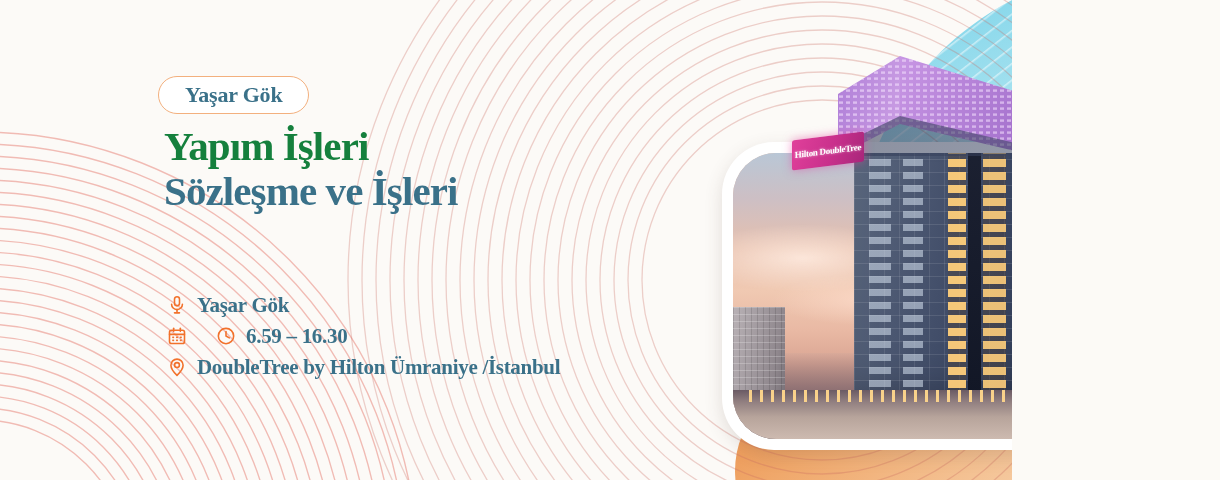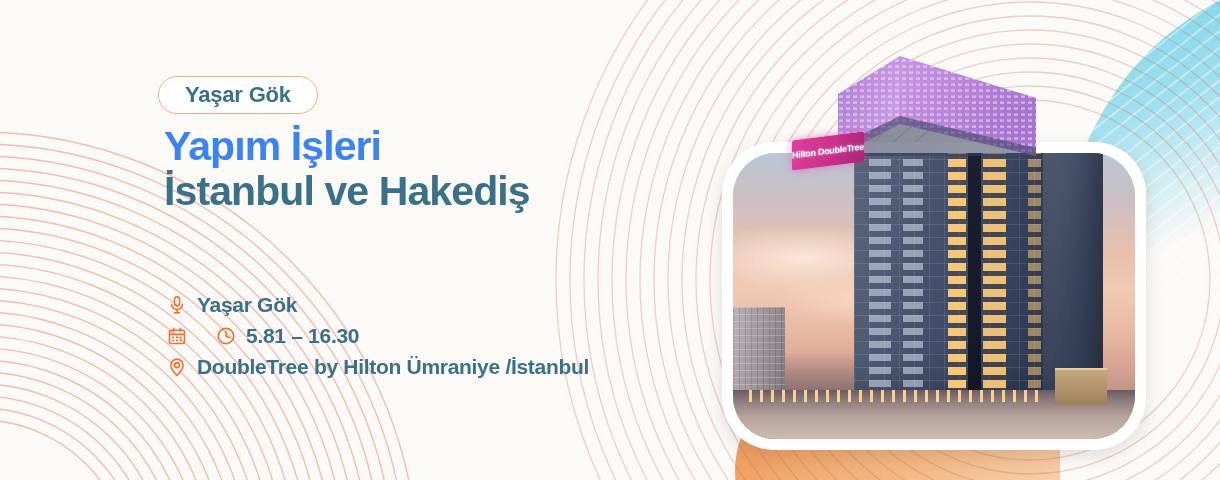--- a/index.html
+++ b/index.html
@@ -2,22 +2,23 @@
 <html><head>
 <meta charset="utf-8">
 <style>
   html,body{margin:0;padding:0;}
   body{
     width:1220px;height:480px;overflow:hidden;
     font-family:"Liberation Sans",sans-serif;
     background:#FCFAF6;
   }
   #banner{
-    position:relative;width:1220px;height:480px;overflow:hidden;
+    position:relative;width:1012px;height:480px;overflow:hidden;
     background:#FCFAF7;
+    font-family:Liberation Serif, serif;
   }
 
   
   .deco{position:absolute;pointer-events:none;}
 
   
   #arcs-left{left:-470px;top:120px;width:900px;height:900px;}
   
   #arcs-right{right:-300px;top:-210px;width:980px;height:980px;}
 
@@ -46,21 +47,21 @@
 
   #titles{position:absolute;left:164px;top:124px;width:520px;}
   .title-line{
     display:block;
     font-size:41px;
     font-weight:bold;
     line-height:45px;
     letter-spacing:-.9px;
     white-space:nowrap;
   }
-  .t-orange{color:#3b82f6;}
+  .t-orange{color:#15803d;}
   .t-teal{color:#3A7189;}
 
   
   #meta{position:absolute;left:166px;top:289px;width:520px;color:#3A7189;}
   .meta-row{
     display:flex;align-items:center;
     height:31px;
     white-space:nowrap;
   }
   .meta-ico{
@@ -298,21 +299,21 @@
   </svg>
 
   <div id="content">
 
     <div id="badge">
       <span>Yaşar Gök</span>
     </div>
 
     <div id="titles">
       <span class="title-line t-orange">Yapım İşleri</span>
-      <span class="title-line t-teal">İstanbul ve Hakediş</span>
+      <span class="title-line t-teal">Sözleşme ve İşleri</span>
     </div>
 
     <div id="meta">
 
       <div class="meta-row">
         <span class="meta-ico">
           <svg width="20" height="20" viewBox="0 0 24 24" fill="none" stroke="#F2712B" stroke-width="1.9" stroke-linecap="round" stroke-linejoin="round">
             <rect x="9" y="2" width="6" height="11" rx="3"></rect>
             <path d="M5.5 11a6.5 6.5 0 0 0 13 0"></path>
             <line x1="12" y1="17.5" x2="12" y2="21"></line>
@@ -337,21 +338,21 @@
             <line x1="16.2" y1="17.2" x2="17" y2="17.2"></line>
           </svg>
         </span>
         <span class="gap"></span>
         <span class="meta-ico">
           <svg width="20" height="20" viewBox="0 0 24 24" fill="none" stroke="#F2712B" stroke-width="1.9" stroke-linecap="round" stroke-linejoin="round">
             <circle cx="12" cy="12" r="9.2"></circle>
             <polyline points="12,6.6 12,12 16,14.2"></polyline>
           </svg>
         </span>
-        <span class="meta-txt">5.81 – 16.30</span>
+        <span class="meta-txt">6.59 – 16.30</span>
       </div>
 
       <div class="meta-row">
         <span class="meta-ico">
           <svg width="20" height="20" viewBox="0 0 24 24" fill="none" stroke="#F2712B" stroke-width="1.9" stroke-linecap="round" stroke-linejoin="round">
             <path d="M12 22s7.3-7.1 7.3-12.2A7.3 7.3 0 0 0 4.7 9.8C4.7 14.9 12 22 12 22z"></path>
             <circle cx="12" cy="9.6" r="2.9"></circle>
           </svg>
         </span>
         <span class="meta-txt">DoubleTree by Hilton Ümraniye /İstanbul</span>

